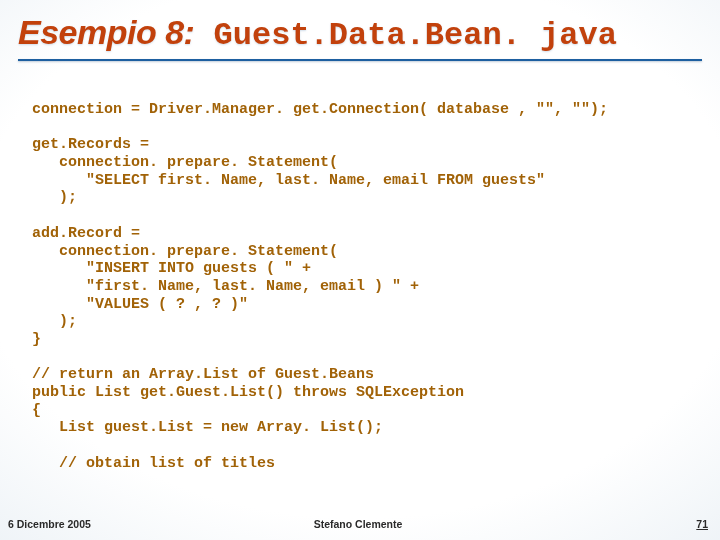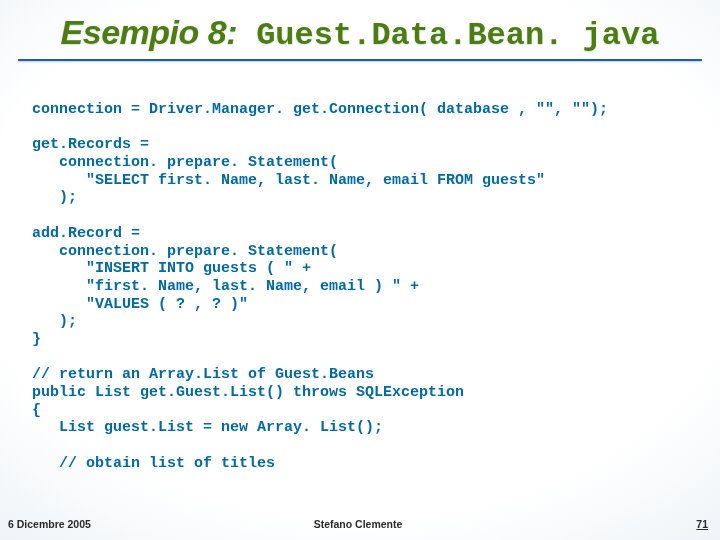--- a/index.html
+++ b/index.html
@@ -36,24 +36,23 @@
     position: absolute;
     top: 14px;
     left: 18px;
     right: 18px;
   }
   
   .title {
     font-size: 34px;
     line-height: 1.1;
     font-weight: 700;
-    color: #4d7c0f;
+    color: #c2410c;
     text-shadow: 0 1px 2px rgba(180,200,220,0.6);
     white-space: nowrap;
-    text-align: center;
   }
   .title .lead {
     font-family: "Trebuchet MS", Verdana, sans-serif;
     font-style: italic;
     font-weight: 900;
     letter-spacing: -0.5px;
   }
   .title .tail {
     font-family: "Courier New", Courier, monospace;
     font-weight: 700;
@@ -71,21 +70,21 @@
   
   .code {
     position: absolute;
     top: 86px;
     left: 32px;
     right: 32px;
     font-family: "Courier New", Courier, monospace;
     font-weight: 700;
     font-size: 15px;
     line-height: 1.18;
-    color: #0369a1;
+    color: #a16207;
     white-space: pre;
   }
   
   .footer {
     position: absolute;
     bottom: 10px;
     left: 0;
     right: 4px;
     height: 18px;
     font-family: Verdana, sans-serif;

